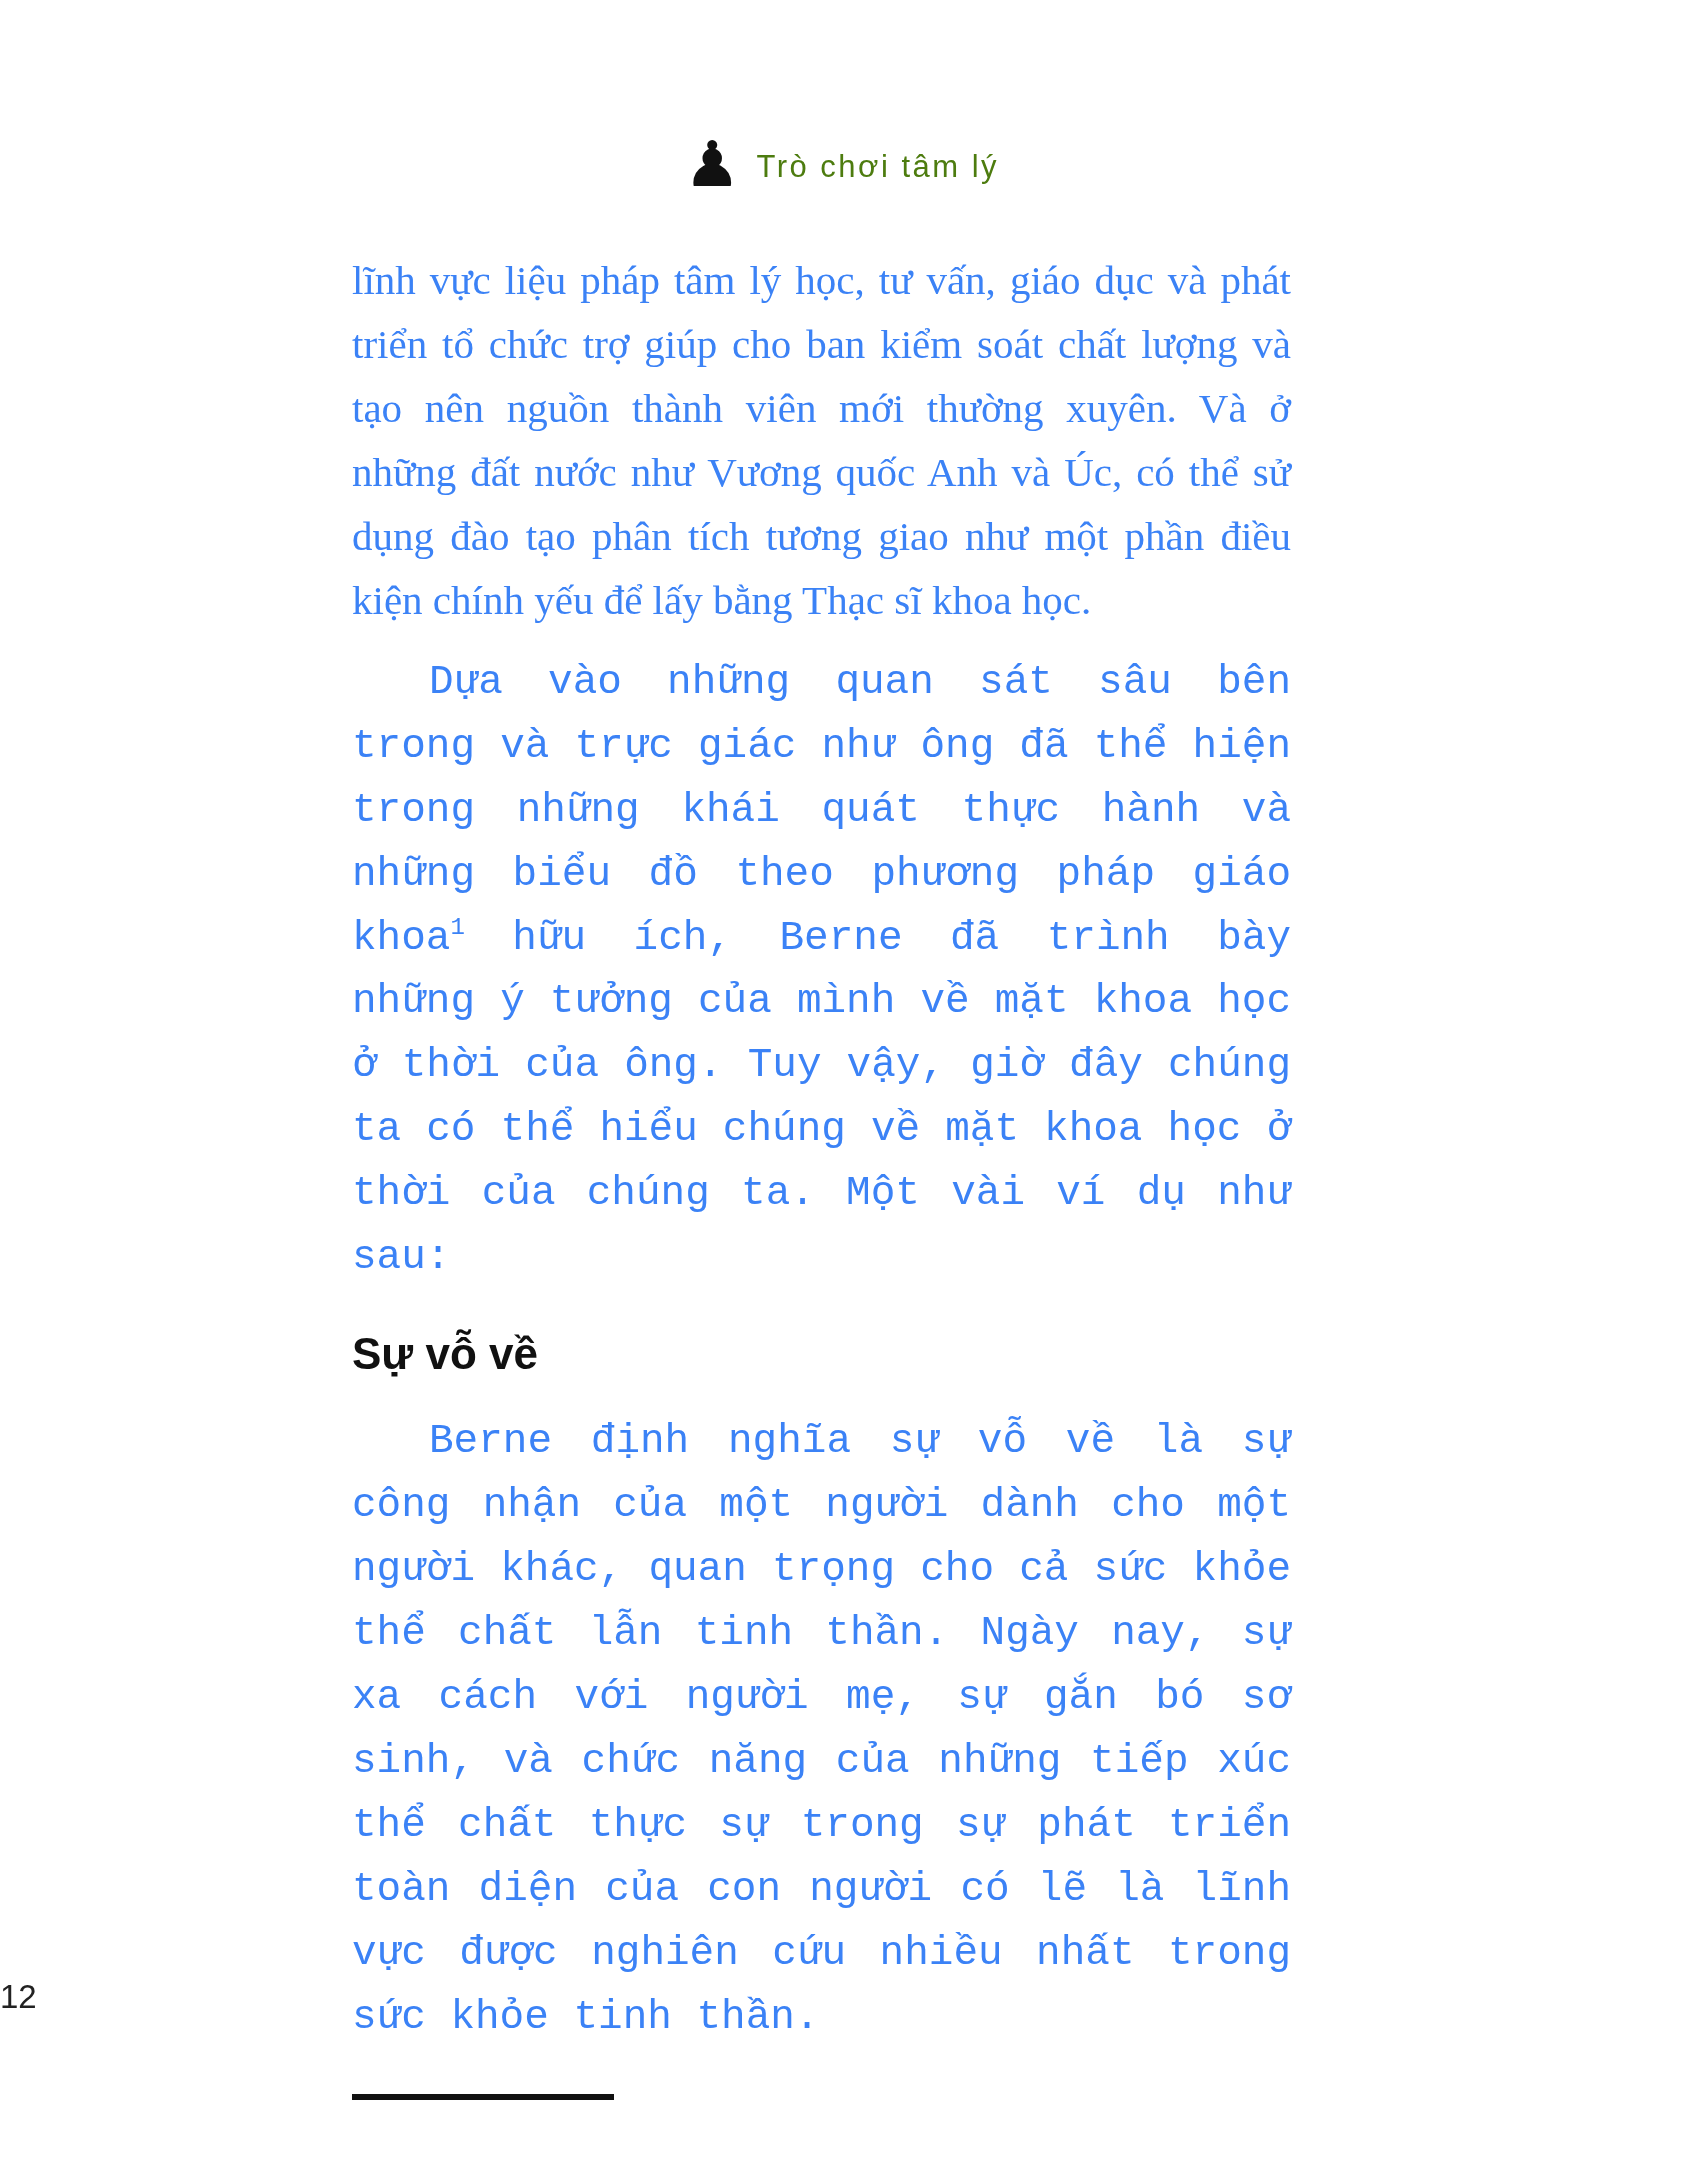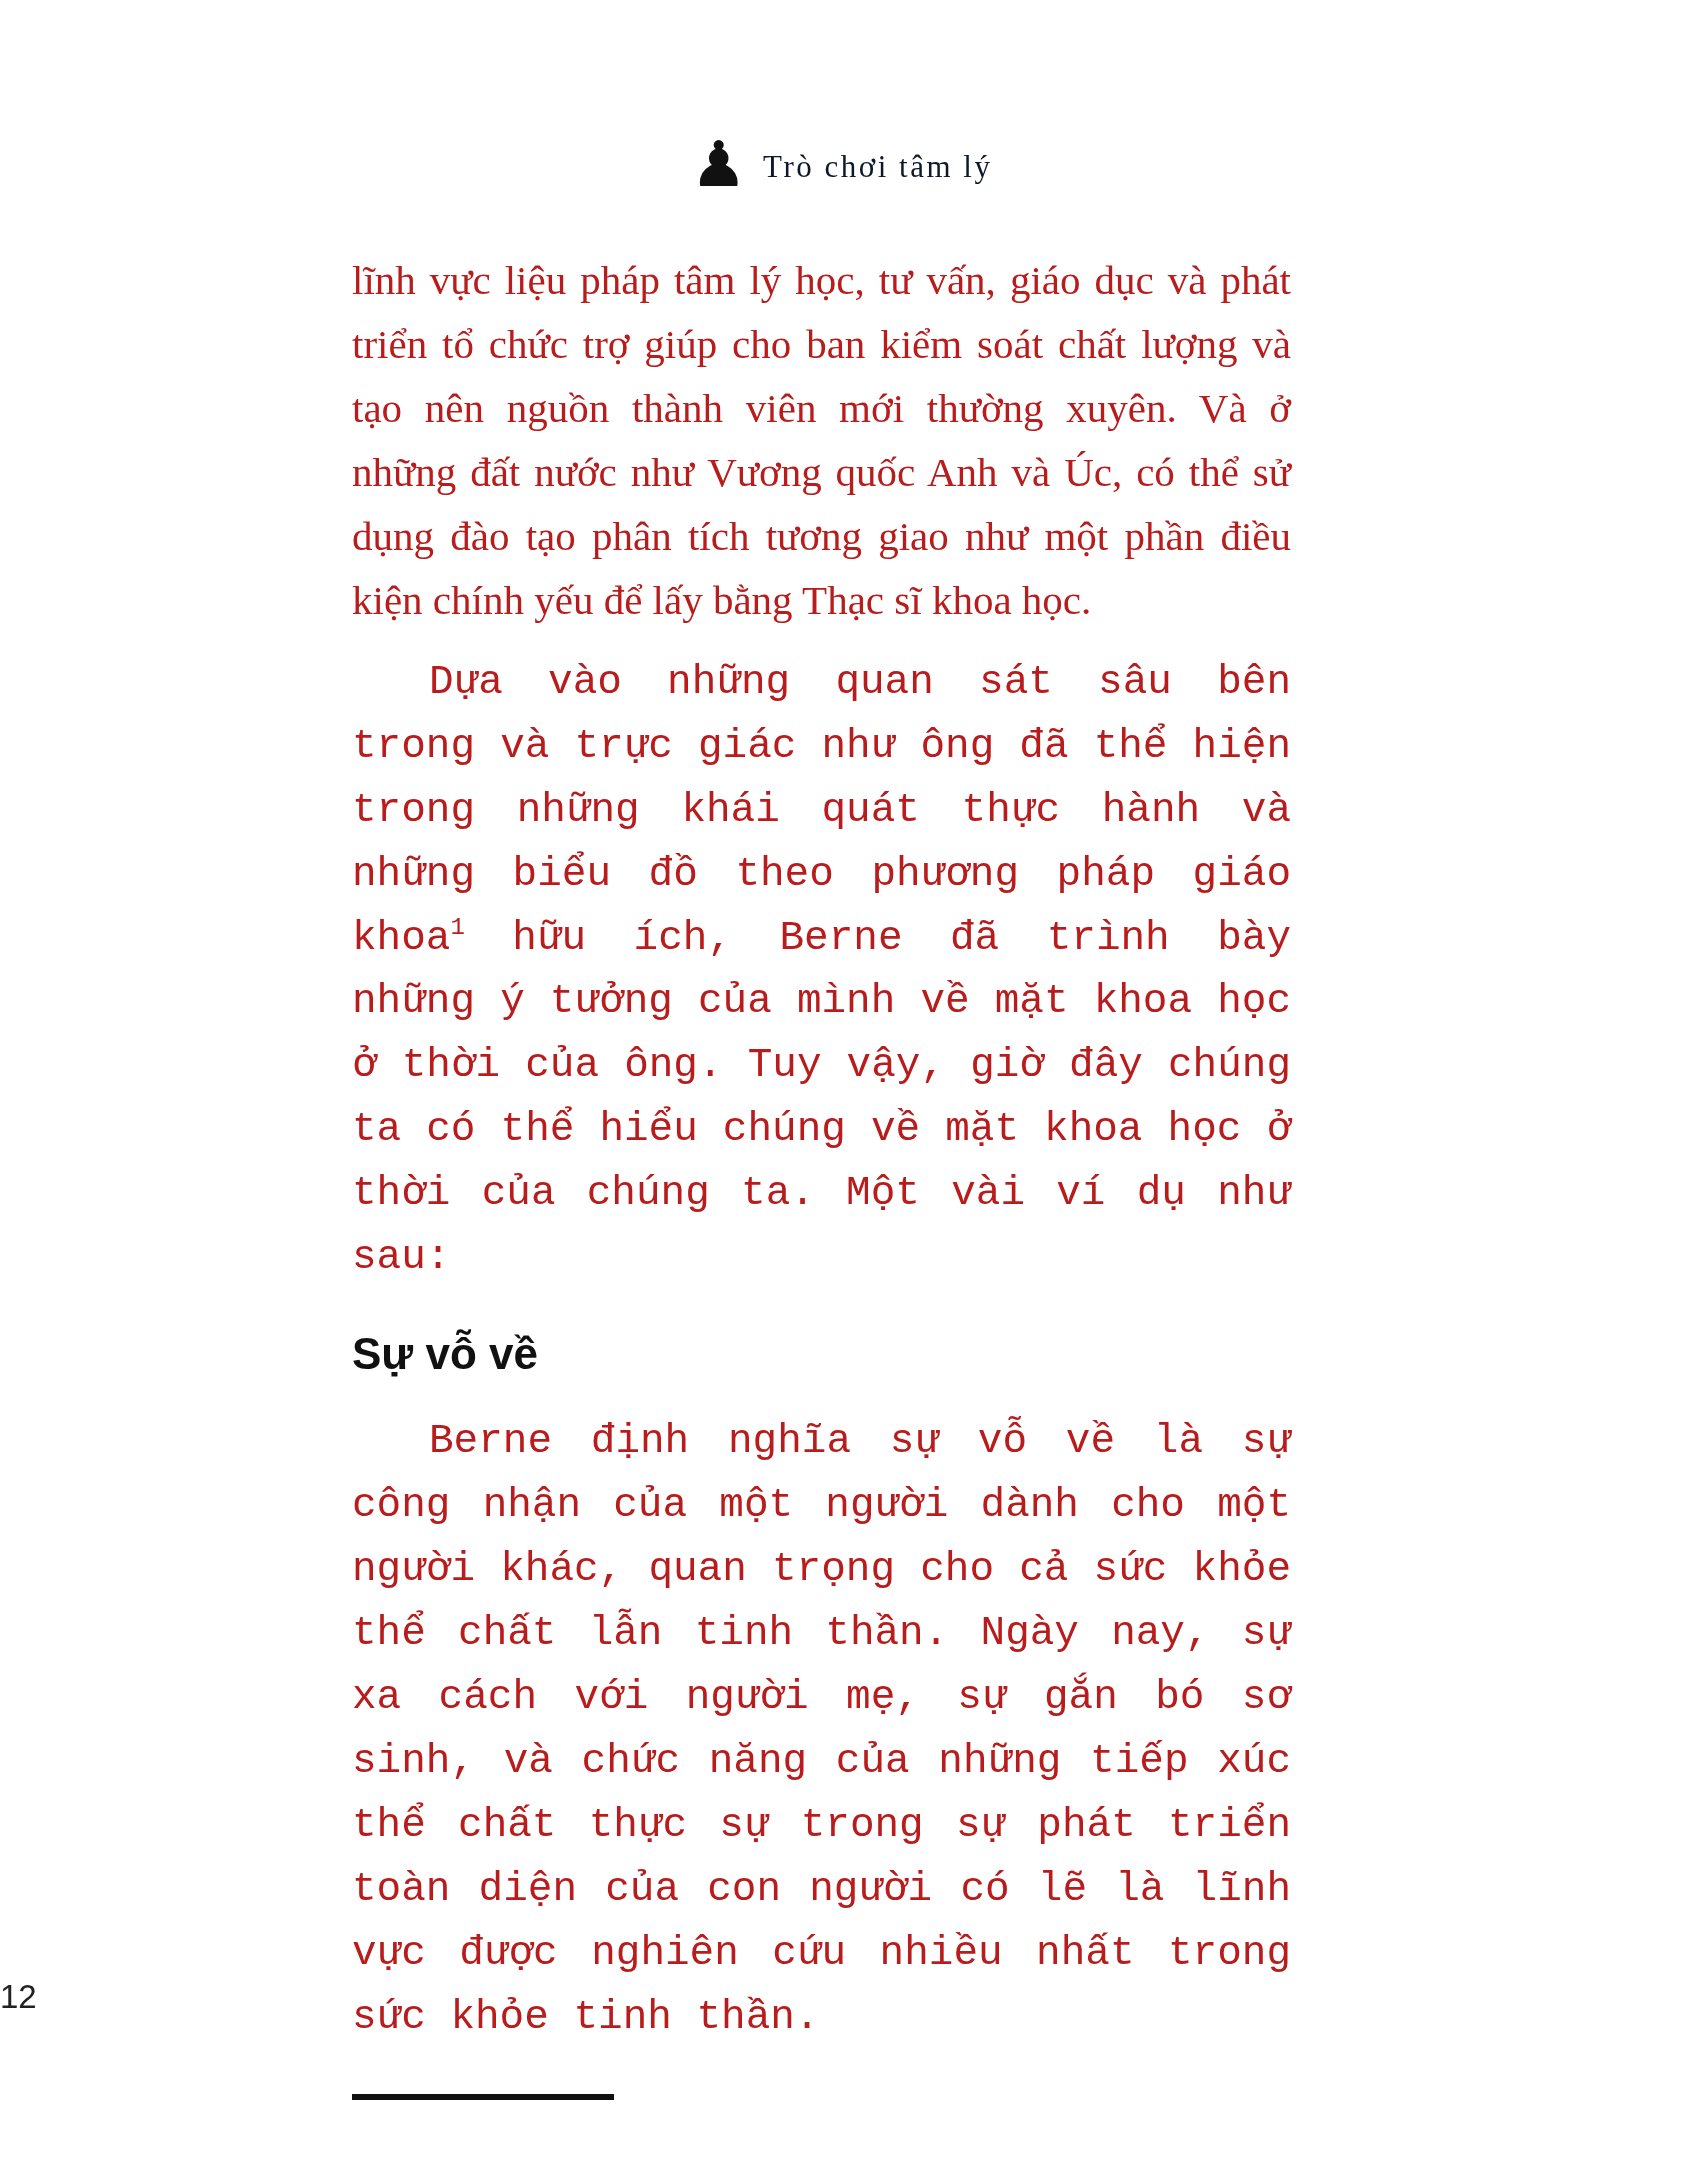--- a/index.html
+++ b/index.html
@@ -27,41 +27,41 @@
     gap: 16px;
   }
   .header-icon {
     font-family: "DejaVu Sans", sans-serif;
     font-size: 63px;
     line-height: 1;
     color: #111111;
     transform: translateY(6px);
   }
   .header-title {
-    font-family: Liberation Serif, serif;
+    font-family: Liberation Sans, sans-serif;
     font-size: 31px;
     font-weight: 400;
     letter-spacing: 2.5px;
-    color: #0f172a;
+    color: #4d7c0f;
     line-height: 1;
     padding-bottom: 8px;
   }
   .content {
     position: absolute;
     top: 249px;
     left: 352px;
     width: 939px;
   }
   .para {
     margin: 0 0 18px 0;
     font-size: 41px;
     line-height: 1.56;
     text-align: justify;
     text-justify: inter-word;
-    color: #b91c1c;
+    color: #3b82f6;
   }
   .para.indent {
     text-indent: 77px;
     font-family: Liberation Mono, monospace;
   }
   .para sup {
     font-size: 24px;
     line-height: 0;
     vertical-align: super;
   }

